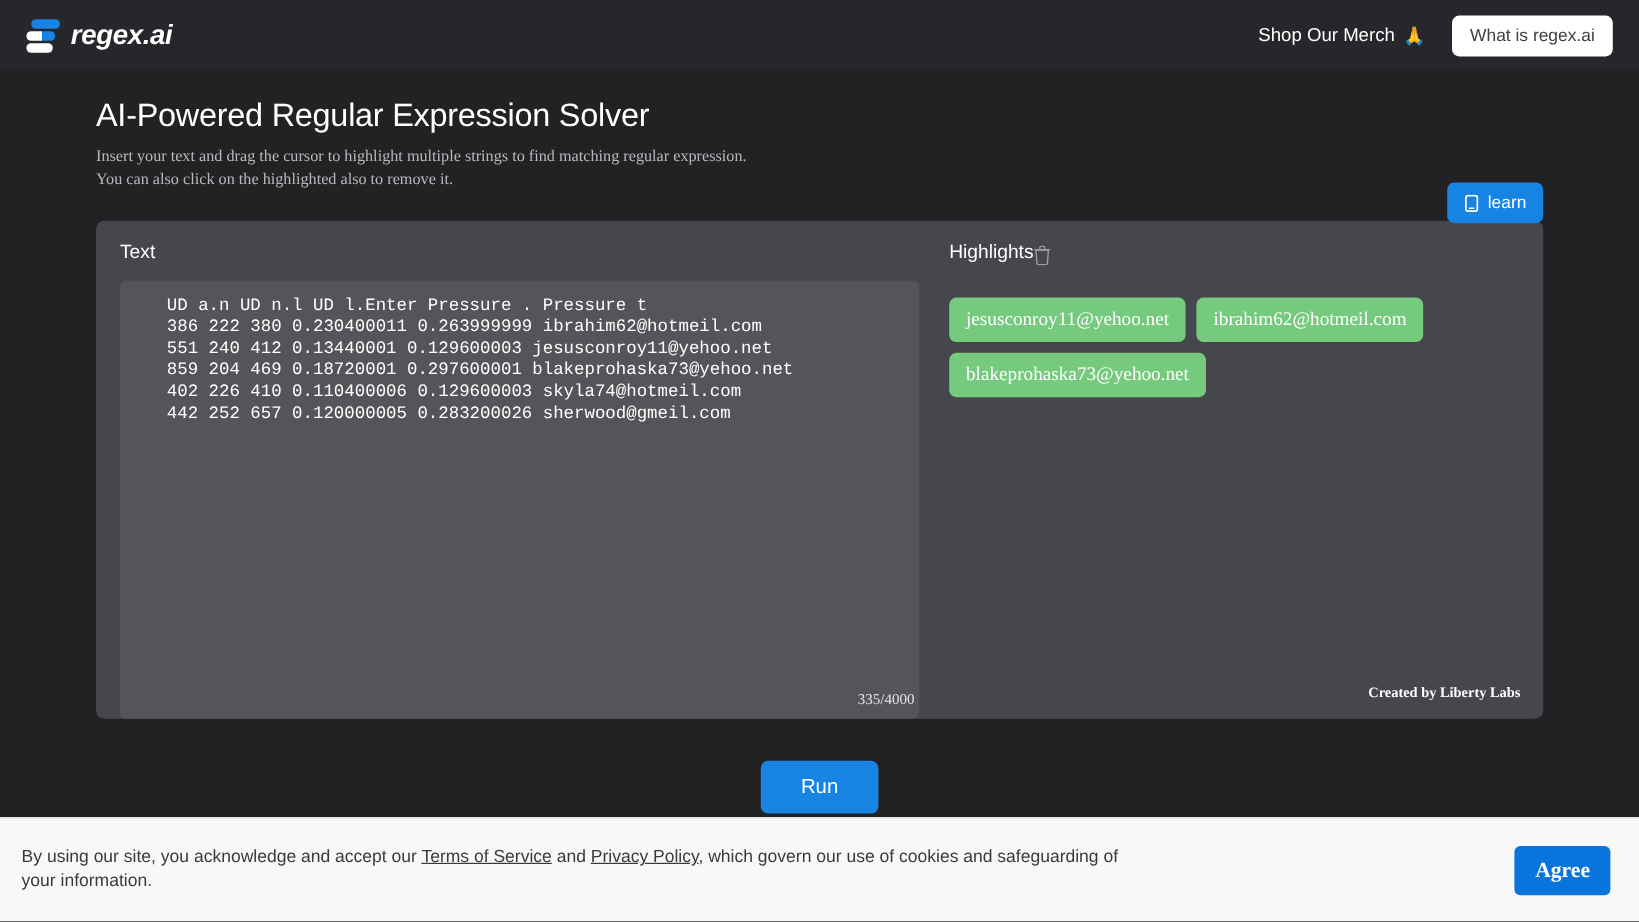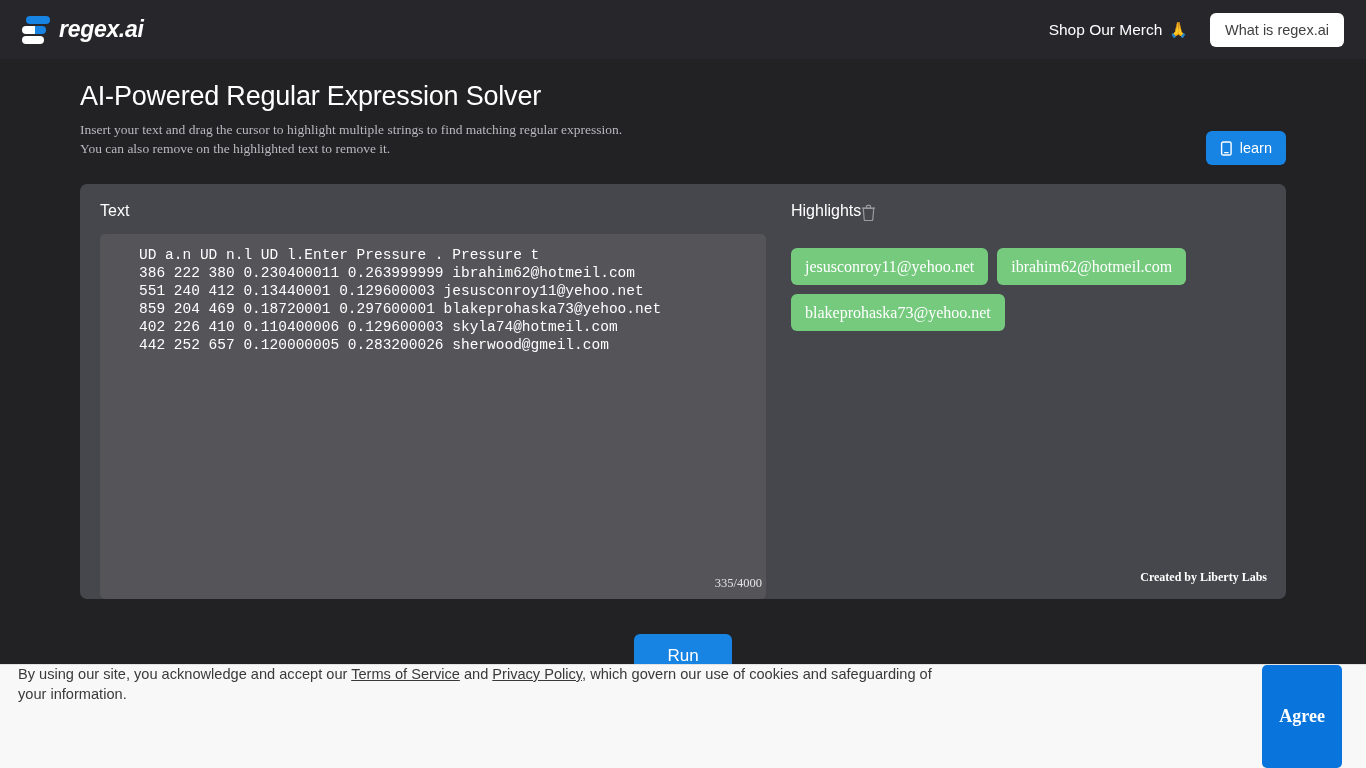--- a/index.html
+++ b/index.html
@@ -105,21 +105,21 @@
     margin-top: 9px;
     font-family: "Liberation Serif", serif;
     font-size: 13.5px;
     line-height: 1.38;
     color: #b9b8bd;
   }
 
   .learn-btn {
     position: absolute;
     right: 80px;
-    top: 72px;
+    top: 93px;
     background: #1783e3;
     border: none;
     border-radius: 6px;
     color: #ffffff;
     font-size: 14.5px;
     padding: 9px 14px;
     display: flex;
     align-items: center;
     gap: 7px;
     cursor: pointer;
@@ -253,24 +253,25 @@
     cursor: pointer;
     font-family: "Liberation Sans", sans-serif;
   }
 
   
   .cookie {
     position: absolute;
     left: 0;
     bottom: 0;
     width: 1366px;
-    height: 104px;
+    height: 87px;
     background: #f8f8f8;
     border-top: 1px solid #e2e2e2;
     display: flex;
+    align-items: center;
     padding: 0 24px 0 18px;
   }
 
   .cookie-text {
     font-size: 14.6px;
     line-height: 1.35;
     color: #3a3a3a;
     max-width: 920px;
   }
   .cookie-text a {
@@ -310,21 +311,21 @@
       <span class="merch-emoji">🙏</span>
     </a>
     <button class="what-btn">What is regex.ai</button>
   </div>
 </div>
 
 <div class="page-head">
   <h1 class="page-title">AI-Powered Regular Expression Solver</h1>
   <div class="page-sub">
     <div>Insert your text and drag the cursor to highlight multiple strings to find matching regular expression.</div>
-    <div>You can also remove on the highlighted text to remove it.</div>
+    <div>You can also click on the highlighted also to remove it.</div>
   </div>
   <button class="learn-btn">
     <span>
       <svg width="13" height="15" viewBox="0 0 13 15" fill="none" xmlns="http://www.w3.org/2000/svg">
         <rect x="1.6" y="1" width="9.5" height="13" rx="1.6" stroke="#ffffff" stroke-width="1.4"></rect>
         <line x1="4.1" y1="11.6" x2="8.6" y2="11.6" stroke="#ffffff" stroke-width="1.2"></line>
       </svg>
     </span>
     <span>learn</span>
   </button>

